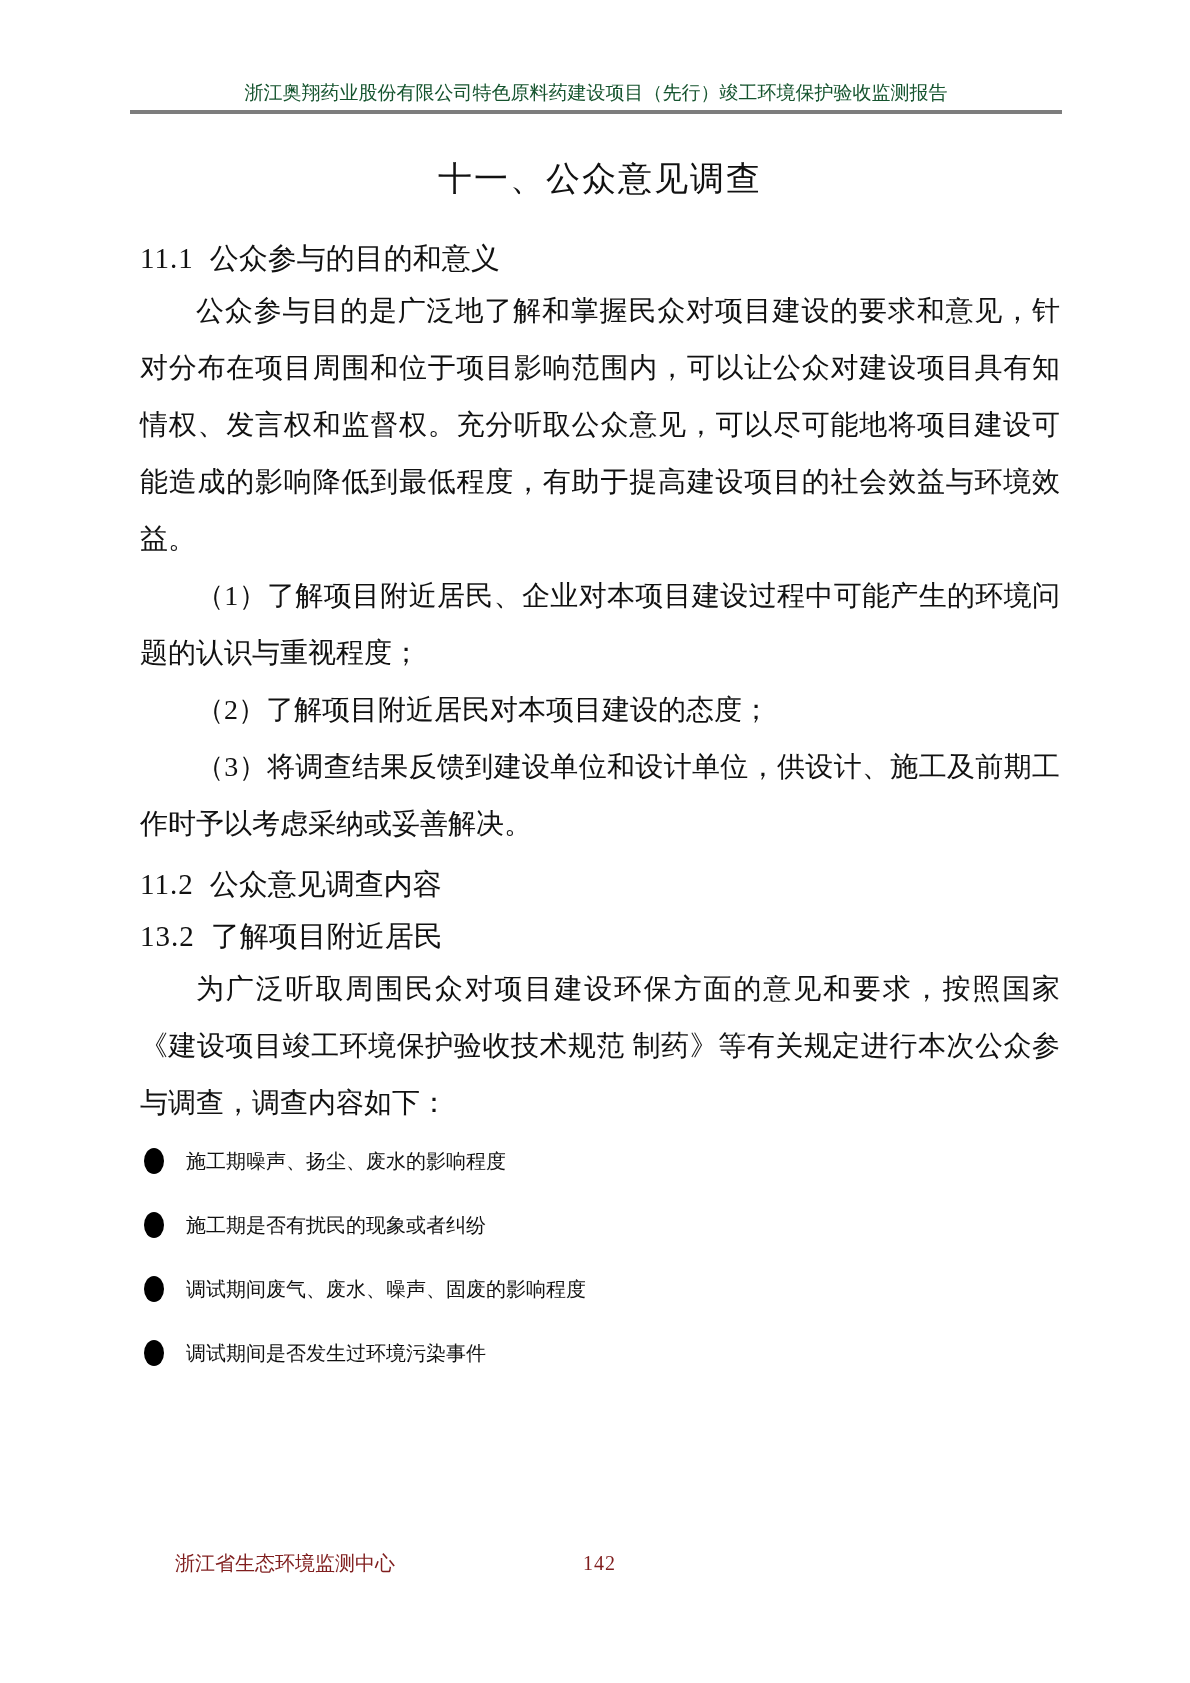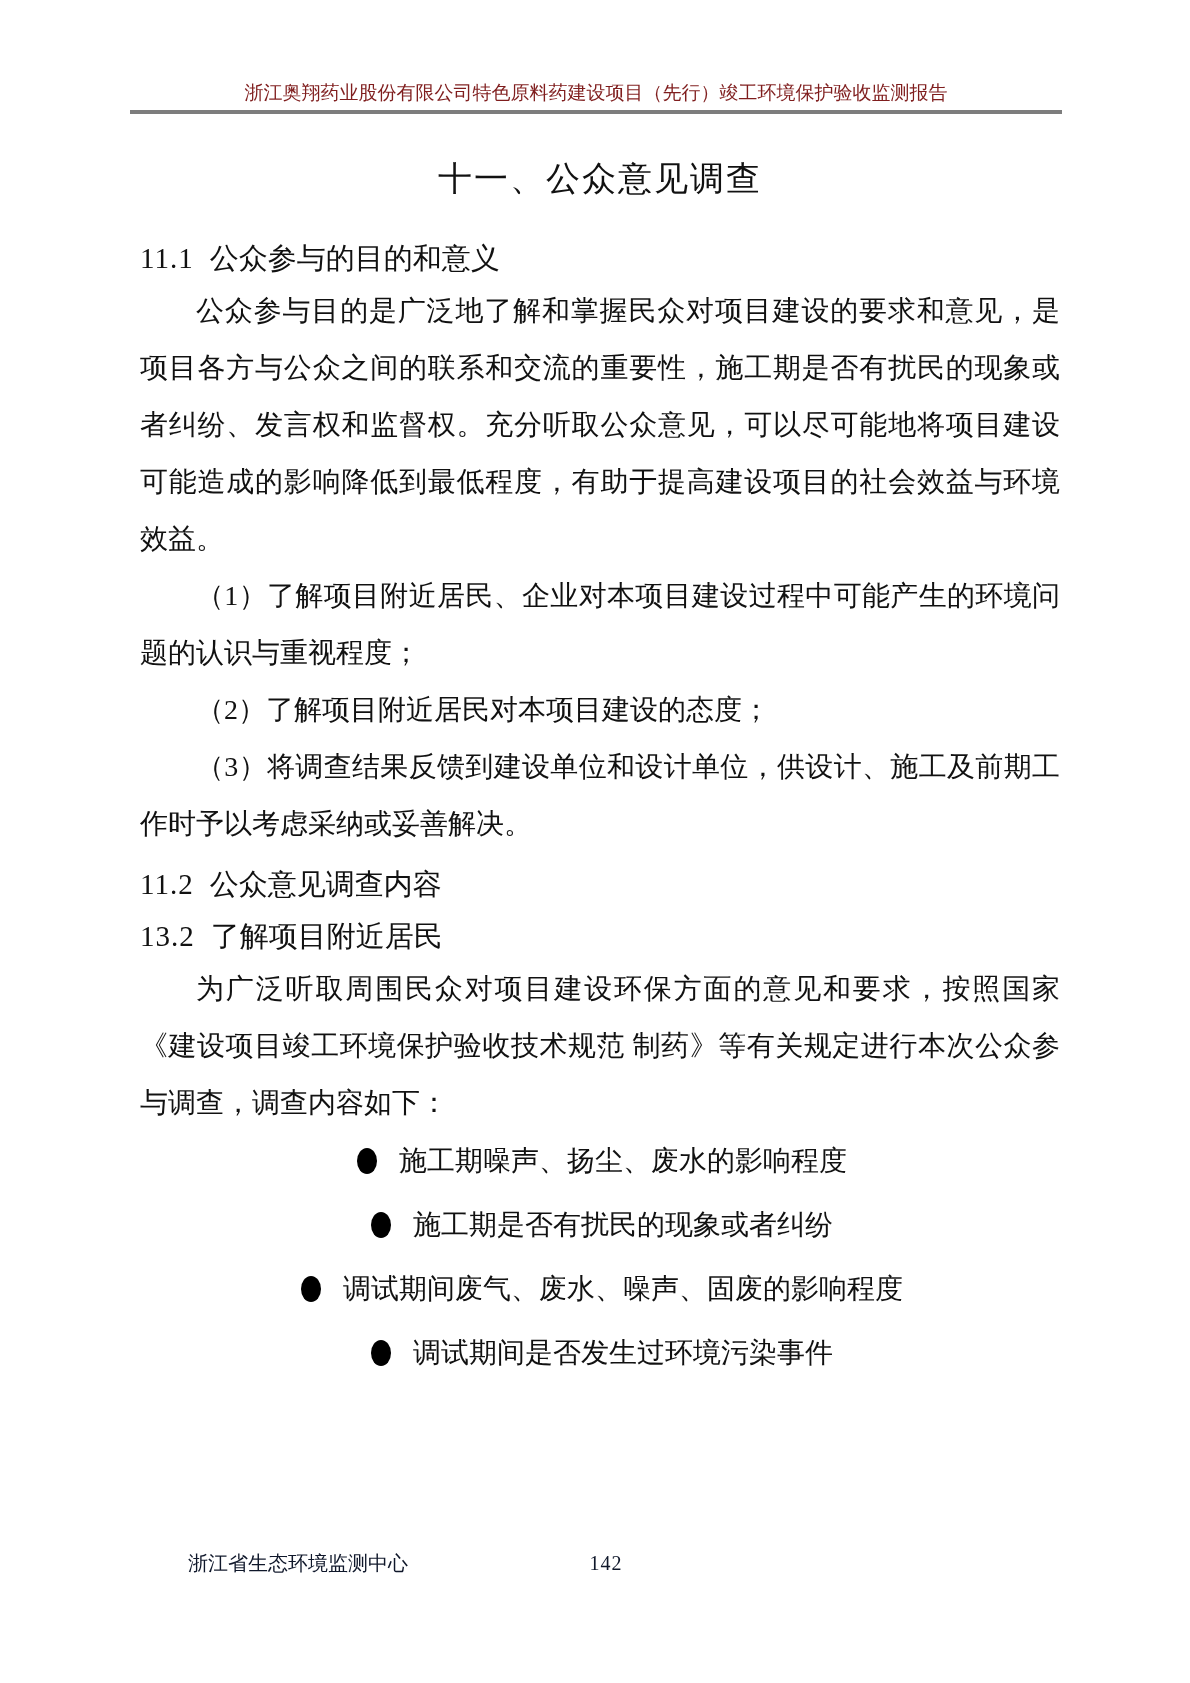--- a/index.html
+++ b/index.html
@@ -19,21 +19,21 @@
     padding-top: 82px;
     padding-bottom: 6px;
     margin-left: -10px;
     margin-right: -2px;
     border-bottom: 4px solid #7d7d7d;
   }
   .header-text {
     text-align: center;
     font-size: 19px;
     line-height: 22px;
-    color: #7f1d1d;
+    color: #14532d;
   }
   .doc-title {
     margin: 44px 0 40px 0;
     text-align: center;
     font-size: 34px;
     line-height: 40px;
     font-weight: normal;
     font-family: "Liberation Sans", "DejaVu Sans", sans-serif;
     letter-spacing: 2px;
   }
@@ -60,61 +60,60 @@
   }
   ul.bullet-list {
     list-style: none;
     margin: 10px 0 0 0;
     padding: 0;
   }
   li.bullet-item {
     display: flex;
     align-items: center;
     margin: 10px 0 24px 4px;
-    font-size: 28px;
+    font-size: 20px;
     line-height: 40px;
-    justify-content: center;
   }
   .dot {
     flex: none;
     width: 20px;
     height: 26px;
     background: #000000;
     border-radius: 50%;
     margin-right: 22px;
   }
   .footer {
     position: absolute;
-    left: 152px;
+    left: 139px;
     right: 130px;
     top: 1550px;
     height: 26px;
     font-size: 20px;
     line-height: 26px;
-    color: #0f172a;
+    color: #7f1d1d;
   }
   .footer-left { position: absolute; left: 36px; top: 0; }
   .footer-page { position: absolute; left: 0; right: 0; top: 0; text-align: center; letter-spacing: 1px; }
 </style>
 </head>
 <body>
 
 <div class="page">
 
   <div class="header">
     <div class="header-text">浙江奥翔药业股份有限公司特色原料药建设项目（先行）竣工环境保护验收监测报告</div>
   </div>
 
   <h1 class="doc-title">十一、公众意见调查</h1>
 
   <section class="section">
     <h2 class="section-heading">
       <span class="num">11.1</span><span>公众参与的目的和意义</span>
     </h2>
-    <p class="body">公众参与目的是广泛地了解和掌握民众对项目建设的要求和意见，是项目各方与公众之间的联系和交流的重要性，施工期是否有扰民的现象或者纠纷、发言权和监督权。充分听取公众意见，可以尽可能地将项目建设可能造成的影响降低到最低程度，有助于提高建设项目的社会效益与环境效益。</p>
+    <p class="body">公众参与目的是广泛地了解和掌握民众对项目建设的要求和意见，针对分布在项目周围和位于项目影响范围内，可以让公众对建设项目具有知情权、发言权和监督权。充分听取公众意见，可以尽可能地将项目建设可能造成的影响降低到最低程度，有助于提高建设项目的社会效益与环境效益。</p>
     <p class="body">（1）了解项目附近居民、企业对本项目建设过程中可能产生的环境问题的认识与重视程度；</p>
     <p class="body">（2）了解项目附近居民对本项目建设的态度；</p>
     <p class="body">（3）将调查结果反馈到建设单位和设计单位，供设计、施工及前期工作时予以考虑采纳或妥善解决。</p>
   </section>
 
   <section class="section">
     <h2 class="section-heading">
       <span class="num">11.2</span><span>公众意见调查内容</span>
     </h2>
   </section>

